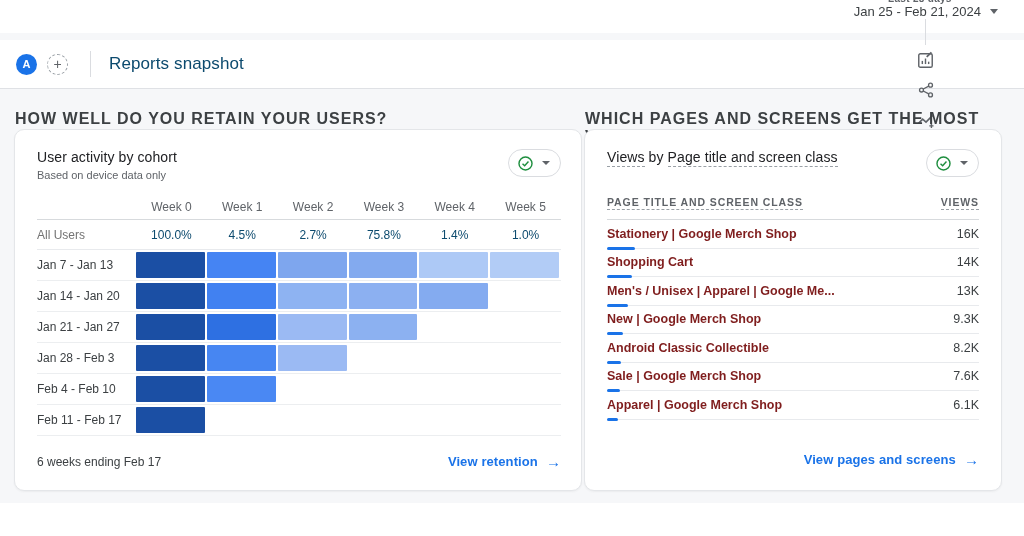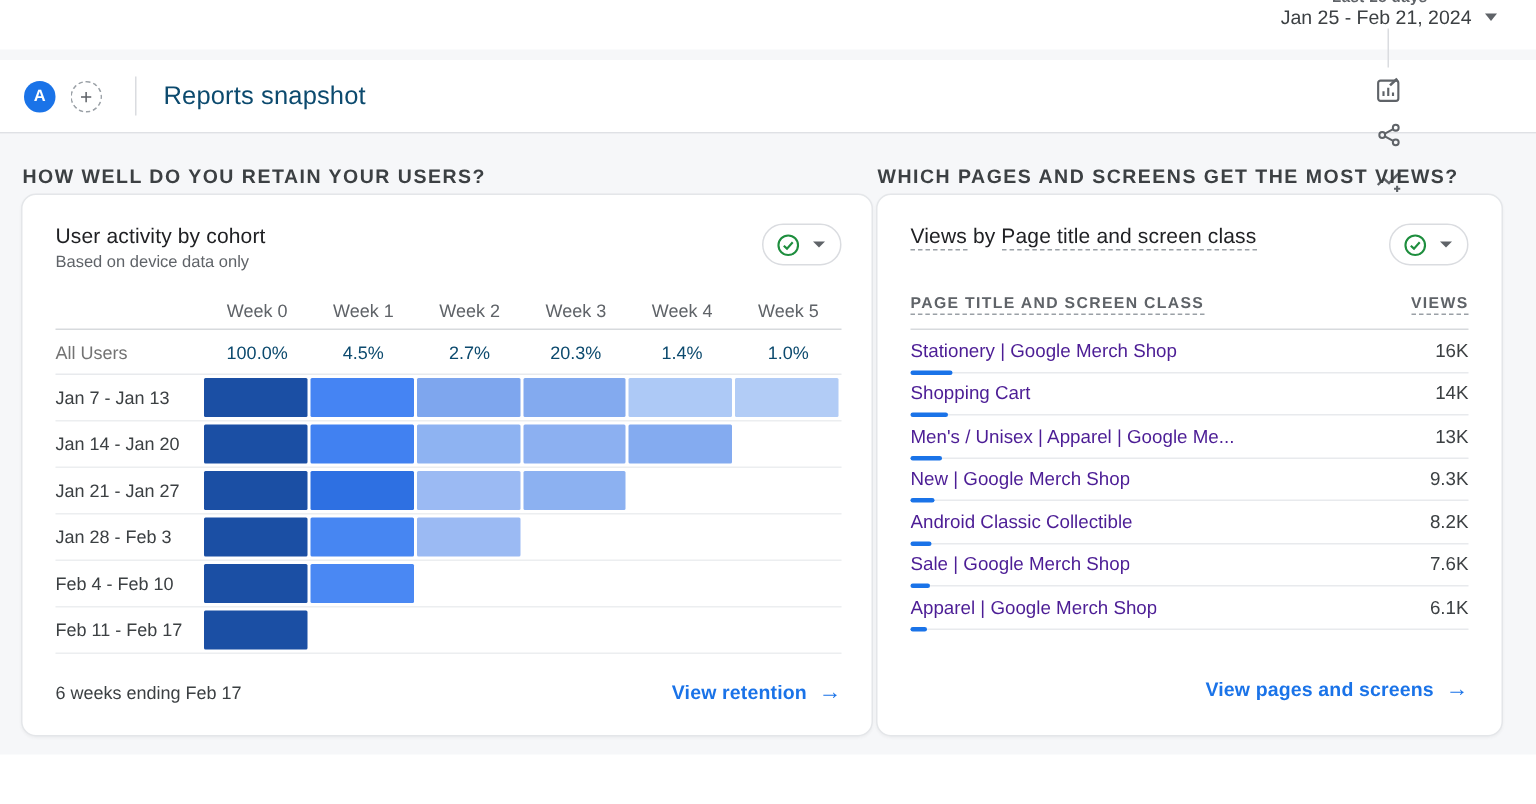--- a/index.html
+++ b/index.html
@@ -46,21 +46,21 @@
     border-top:5px solid #5f6368; margin-left:9px;
   }
   .topbar-vdiv { width:1px; height:26px; background:#dadce0; margin:0 14px; }
   .icon-btn {
     width:30px; height:30px; display:flex; align-items:center; justify-content:center;
     cursor:pointer; border-radius:50%;
   }
   .icon-btn svg { display:block; }
   
   .section-label {
-    position:absolute; top:77px; font-size:13px; font-weight:700;
+    position:absolute; top:77px; font-size:16px; font-weight:700;
     color:#3c4043; letter-spacing:1px;
   }
   .section-label.left { left:15px; }
   .section-label.right { left:585px; }
   .card {
     position:absolute; top:96px; height:362px; background:#ffffff;
     border:1px solid #e4e6e9; border-radius:10px;
     box-shadow:0 1px 2px rgba(60,64,67,.06);
   }
   .card.left { left:14px; width:568px; padding:19px 20px 12px 22px; }
@@ -100,21 +100,21 @@
     display:flex; justify-content:space-between; margin-top:19px;
     padding-bottom:9px; border-bottom:1px solid #d7dadd;
   }
   .col-heads span {
     font-size:10.5px; font-weight:700; color:#5f6368; letter-spacing:.9px;
   }
   .page-row {
     position:relative; display:flex; justify-content:space-between; align-items:center;
     height:28.5px; border-bottom:1px solid #e8eaed;
   }
-  .page-row-label { font-size:12.5px; color:#4c1d95; white-space:nowrap; overflow:hidden; }
+  .page-row-label { font-size:12.5px; color:#7f1d1d; white-space:nowrap; overflow:hidden;font-weight:bold; }
   .page-row-value { font-size:12.5px; color:#3c4043; }
   .page-row-bar {
     position:absolute; left:0; bottom:-2px; height:3px; border-radius:2px;
     background:#1a73e8;
   }
   .pages-footer { display:flex; justify-content:flex-end; margin-top:31px; }
 </style>
 </head>
 <body>
 
@@ -186,21 +186,21 @@
         <span>Week 3</span>
         <span>Week 4</span>
         <span>Week 5</span>
       </div>
 
     <div class="grid-row allusers-row" id="allusers-row">
       <span class="allusers-label">All Users</span>
     <span class="val">100.0%</span>
         <span class="val">4.5%</span>
         <span class="val">2.7%</span>
-        <span class="val">20.3%</span>
+        <span class="val">75.8%</span>
         <span class="val">1.4%</span>
         <span class="val">1.0%</span>
       </div>
 
     <div id="cohort-rows">
         <div class="grid-row cohort-row">
           <span class="cohort-label">Jan 7 - Jan 13</span>
           <div class="cohort-cell" style="background: rgb(27, 79, 164);"></div>
           <div class="cohort-cell" style="background: rgb(69, 132, 243);"></div>
           <div class="cohort-cell" style="background: rgb(126, 166, 238);"></div>

